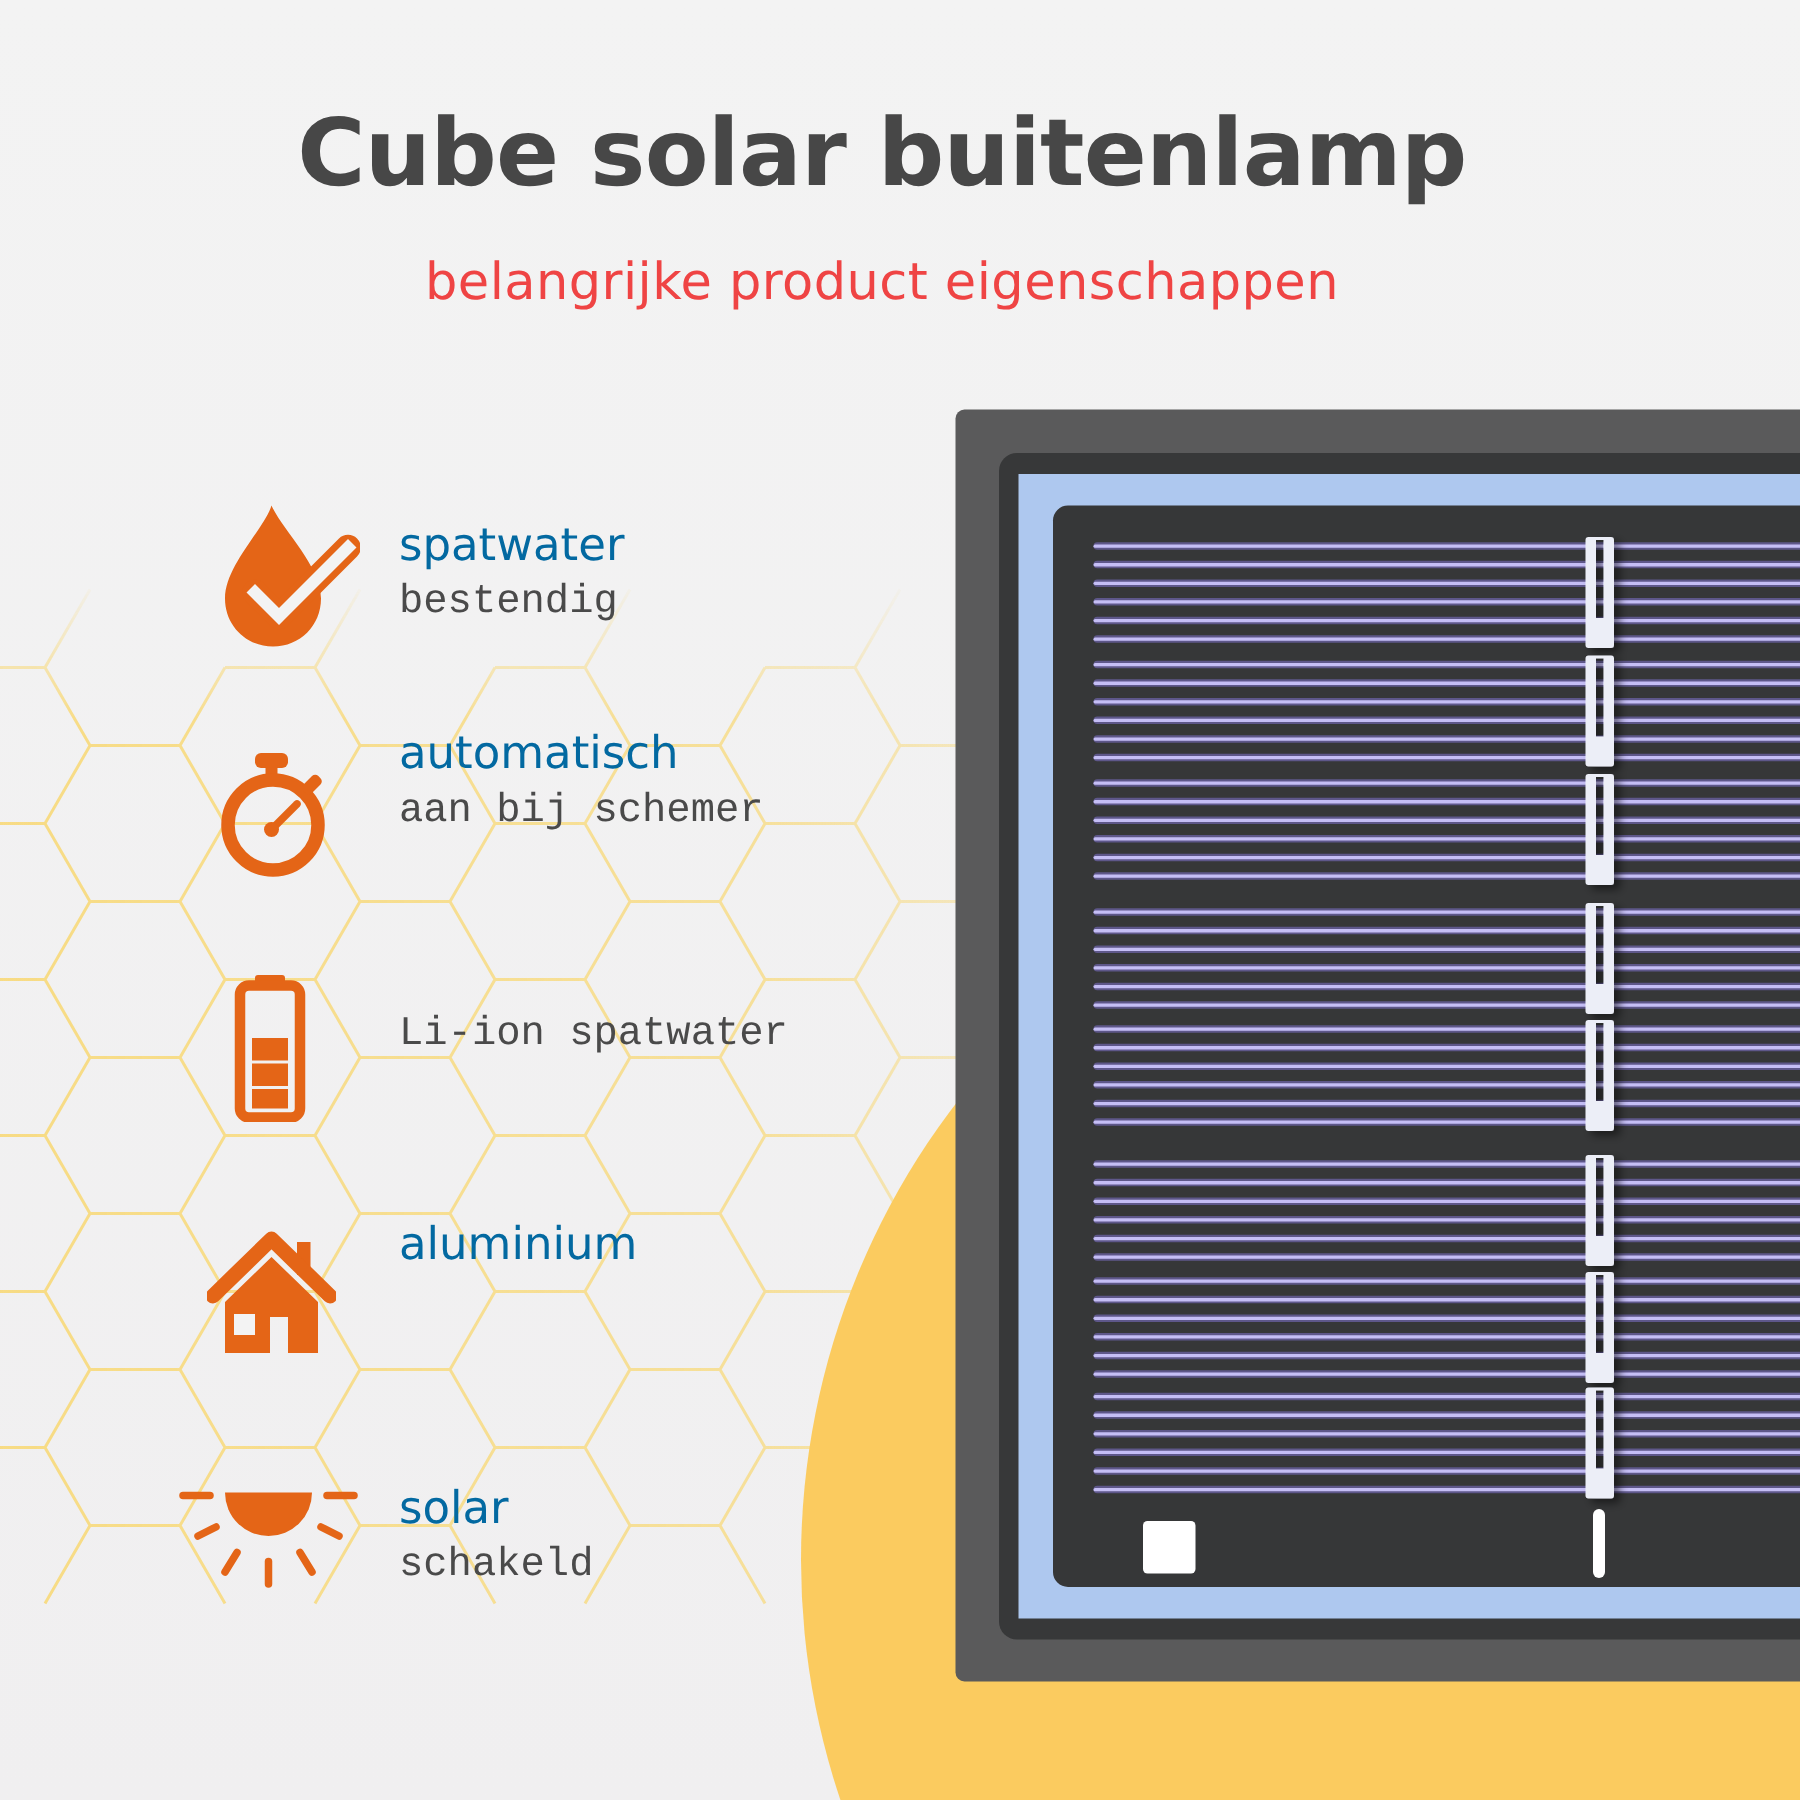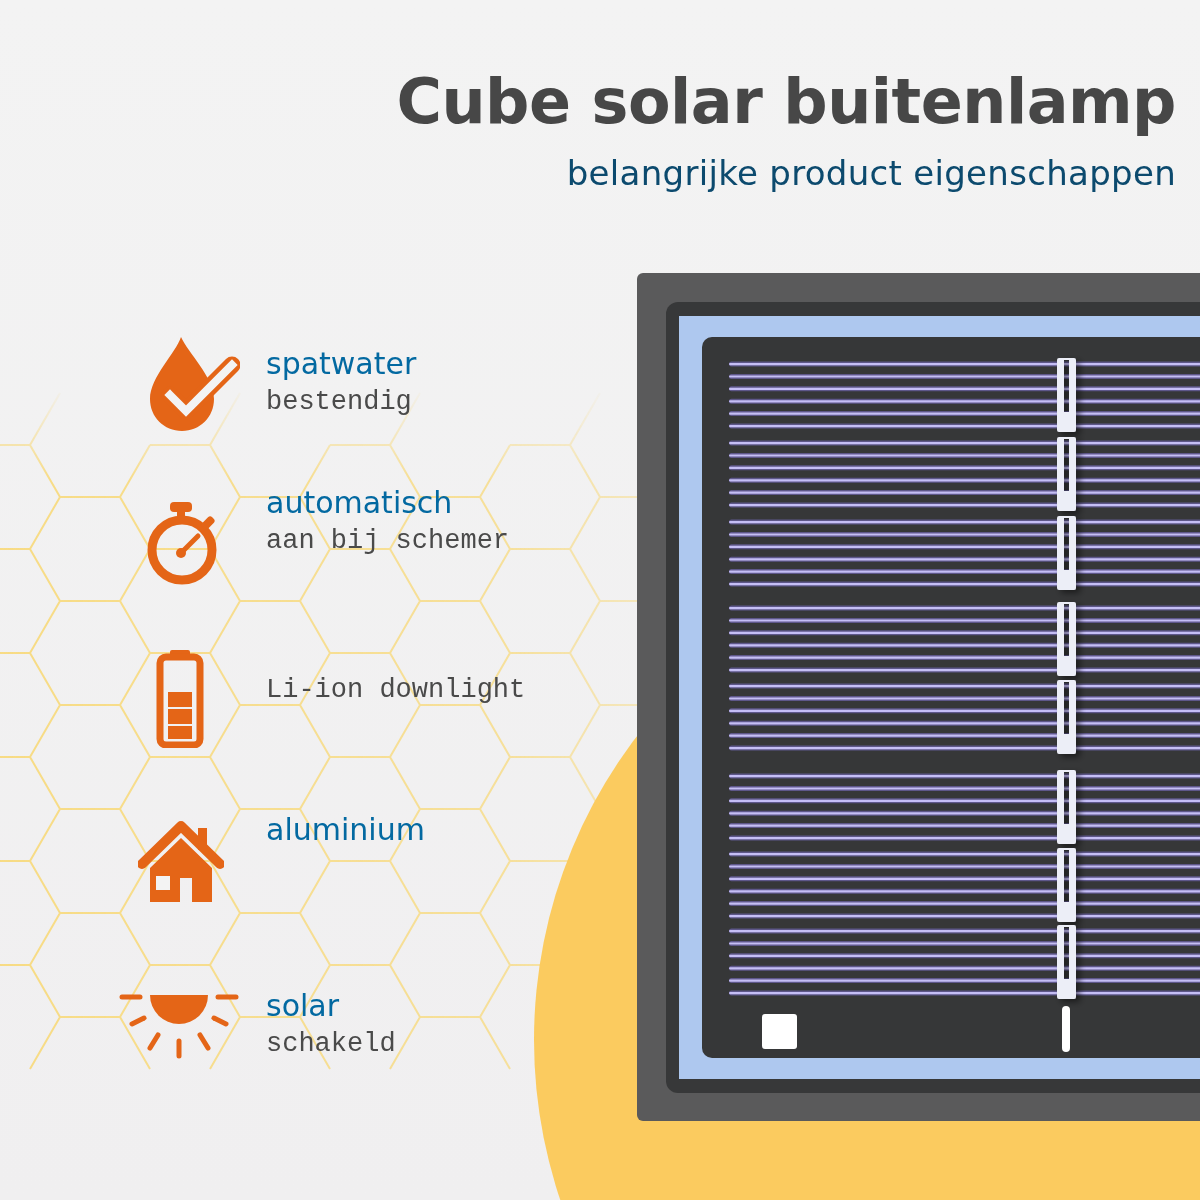--- a/index.html
+++ b/index.html
@@ -12,36 +12,36 @@
     }
     .hex-bg { position: absolute; left: 0; top: 0; width: 1200px; height: 1200px; z-index: 0; }
     .sun-circle {
       position: absolute;
       left: 534px; top: 540px;
       width: 1000px; height: 1000px;
       border-radius: 50%;
       background: #fbcb5f;
       z-index: 1;
     }
-    .header { position: absolute; left: 0; top: 62px; width: 1176px; text-align: right; z-index: 3; }
+    .header { position: absolute; left: 0; top: 62px; width: 1176px; text-align: center; z-index: 3; }
     .title {
       font-family: "DejaVu Sans", sans-serif;
       font-weight: bold;
       font-size: 62px;
       letter-spacing: -0.5px;
       color: #474747;
       line-height: 80px;
     }
     .subtitle {
       font-family: "DejaVu Sans", sans-serif;
       font-weight: normal;
       font-size: 34px;
-      color: #0c4a6e;
+      color: #ef4444;
       line-height: 46px;
-      margin-top: 8px;
+      margin-top: 23px;
       letter-spacing: 0.3px;
     }
     .features { position: absolute; left: 0; top: 0; z-index: 3; }
     .feature { position: absolute; left: 0; width: 560px; }
     .feature .icon { position: absolute; }
     .feature .text { position: absolute; left: 266px; font-size: 27px; line-height: 39px; color: #4a4a4a; white-space: nowrap; }
     .feature .text .b { font-weight: normal; font-size: 30px; color: #0369a1; display: block; }
     .feature .text .n { display: block; font-family: Liberation Mono, monospace; }
 
     .panel-frame {
@@ -129,21 +129,21 @@
 
   <div class="feature" style="top:0">
     <svg class="icon" style="left:156px;top:648px" width="48" height="100" viewBox="0 0 48 100">
       <rect x="14" y="2" width="20" height="8" rx="2" fill="#e46517"></rect>
       <rect x="4" y="9" width="40" height="88" rx="6" fill="none" stroke="#e46517" stroke-width="7"></rect>
       <rect x="12" y="44" width="24" height="15" fill="#e46517"></rect>
       <rect x="12" y="61" width="24" height="15" fill="#e46517"></rect>
       <rect x="12" y="78" width="24" height="13" fill="#e46517"></rect>
     </svg>
     <div class="text" style="top:671px">
-      <span class="n">Li-ion downlight</span>
+      <span class="n">Li-ion spatwater</span>
     </div>
   </div>
 
   <div class="feature" style="top:0">
     <svg class="icon" style="left:138px;top:820px" width="86" height="86" viewBox="0 0 86 86">
       <rect x="60" y="8" width="9" height="22" fill="#e46517"></rect>
       <path d="M4 44 L43 6 L82 44" fill="none" stroke="#e46517" stroke-width="10" stroke-linecap="round" stroke-linejoin="round"></path>
       <path d="M12 48 L43 18 L74 48 L74 82 L54 82 L54 58 L42 58 L42 82 L12 82 Z" fill="#e46517"></path>
       <rect x="18" y="56" width="14" height="14" fill="#f3f3f3"></rect>
     </svg>

